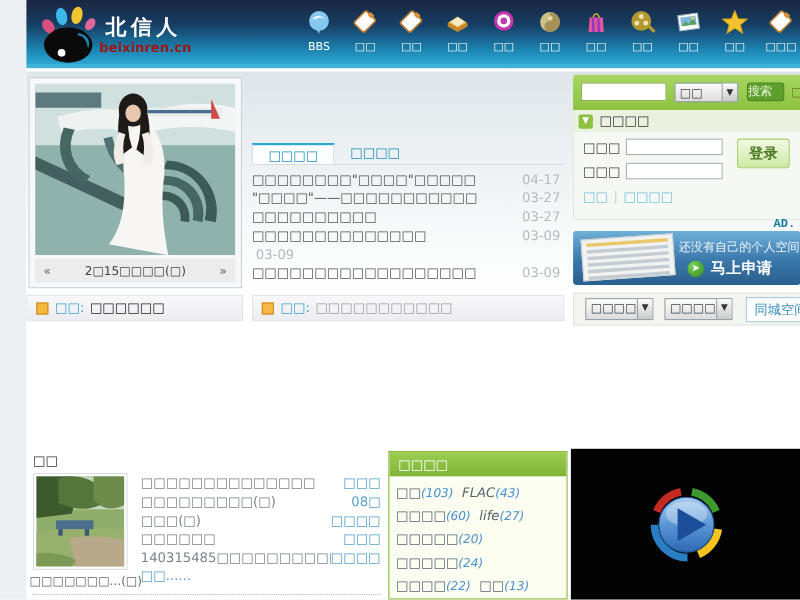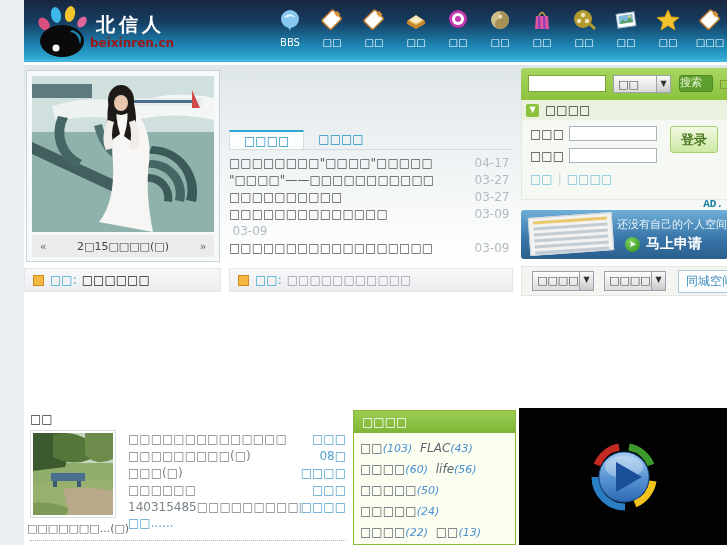--- a/index.html
+++ b/index.html
@@ -456,22 +456,22 @@
     <div class="hot-more">□□......</div>
     <div class="hot-dots"></div>
   </div>
 
   <div class="tagbox">
     <div class="tag-head">□□□□</div>
     <div class="tag-body">
       <span class="tag"><span>□□</span><span class="cnt">(103)</span></span>
       <span class="tag"><span>FLAC</span><span class="cnt">(43)</span></span>
       <span class="tag"><span>□□□□</span><span class="cnt">(60)</span></span>
-      <span class="tag"><span>life</span><span class="cnt">(56)</span></span>
-      <span class="tag"><span>□□□□□</span><span class="cnt">(50)</span></span>
+      <span class="tag"><span>life</span><span class="cnt">(27)</span></span>
+      <span class="tag"><span>□□□□□</span><span class="cnt">(20)</span></span>
       <span class="tag"><span>□□□□□</span><span class="cnt">(24)</span></span>
       <span class="tag"><span>□□□□</span><span class="cnt">(22)</span></span>
       <span class="tag"><span>□□</span><span class="cnt">(13)</span></span>
       
       
       
       
       
       
       

